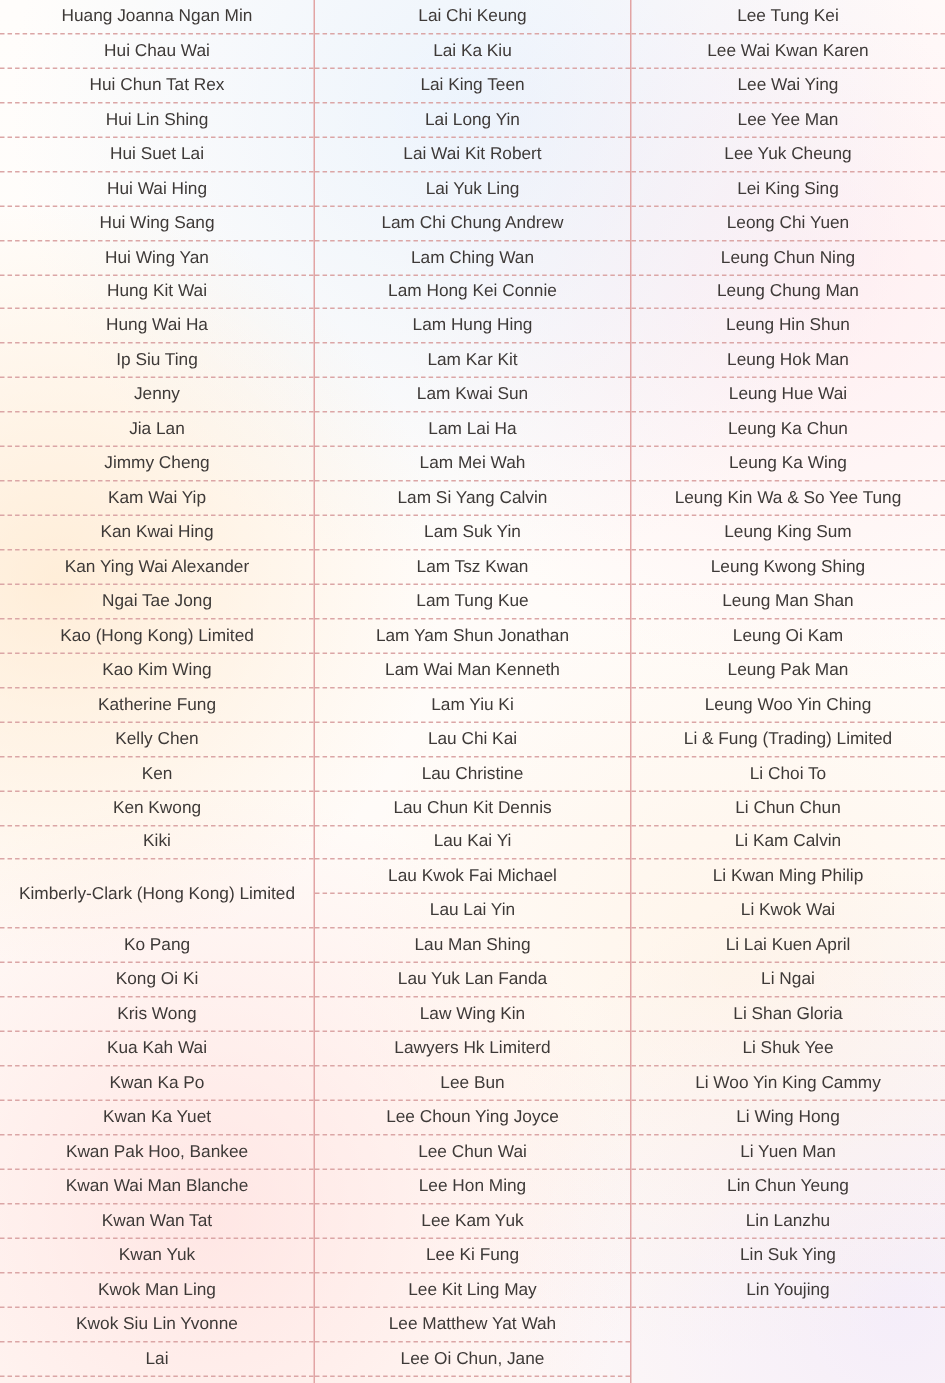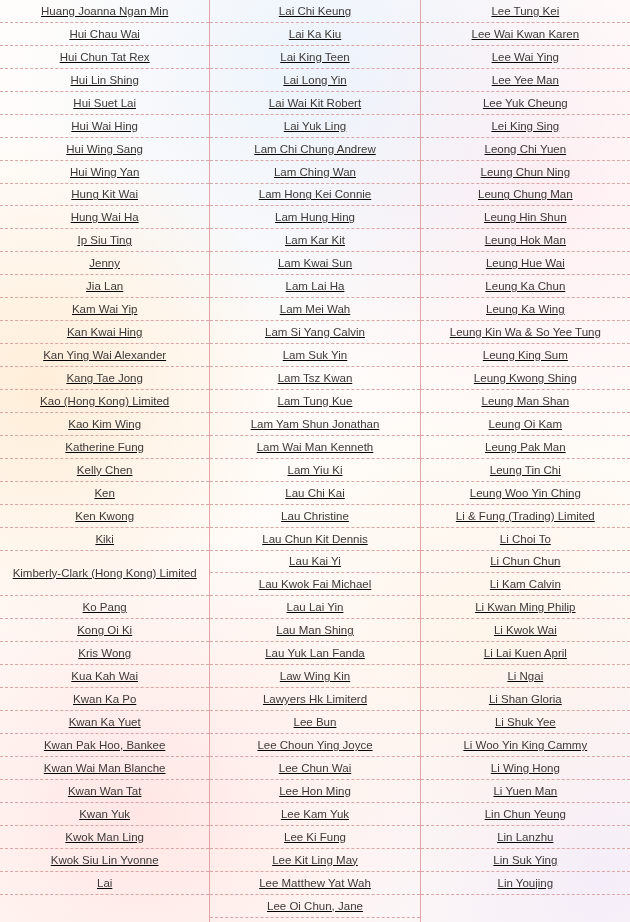--- a/index.html
+++ b/index.html
@@ -25,21 +25,20 @@
       radial-gradient(circle at 50% 8%, rgba(214,233,255,0.45) 0%, rgba(214,233,255,0) 34%),
       radial-gradient(circle at 86% 20%, rgba(255,222,232,0.45) 0%, rgba(255,222,232,0) 30%),
       radial-gradient(circle at 78% 70%, rgba(255,236,214,0.4) 0%, rgba(255,236,214,0) 32%),
       radial-gradient(circle at 95% 95%, rgba(226,214,255,0.35) 0%, rgba(226,214,255,0) 28%),
       linear-gradient(180deg, #fffdfb 0%, #fffaf6 100%);
   }
   .columns {
     display: flex;
     width: 630px;
     height: 922px;
-    text-decoration: underline;
   }
   .col {
     flex: 1 1 0;
     min-width: 0;
   }
   .col + .col {
     border-left: 1px solid #e2a4a4;
   }
   .cell {
     box-sizing: border-box;
@@ -74,24 +73,25 @@
         <div class="cell">Hui Lin Shing</div>
         <div class="cell">Hui Suet Lai</div>
         <div class="cell">Hui Wai Hing</div>
         <div class="cell">Hui Wing Sang</div>
         <div class="cell">Hui Wing Yan</div>
         <div class="cell">Hung Kit Wai</div>
         <div class="cell">Hung Wai Ha</div>
         <div class="cell">Ip Siu Ting</div>
         <div class="cell">Jenny</div>
         <div class="cell">Jia Lan</div>
+        <div class="cell">Jimmy Cheng</div>
         <div class="cell">Kam Wai Yip</div>
         <div class="cell">Kan Kwai Hing</div>
         <div class="cell">Kan Ying Wai Alexander</div>
-        <div class="cell">Kang Tae Jong</div>
+        <div class="cell">Ngai Tae Jong</div>
         <div class="cell">Kao (Hong Kong) Limited</div>
         <div class="cell">Kao Kim Wing</div>
         <div class="cell">Katherine Fung</div>
         <div class="cell">Kelly Chen</div>
         <div class="cell">Ken</div>
         <div class="cell">Ken Kwong</div>
         <div class="cell">Kiki</div>
         <div class="cell two-line">Kimberly-Clark (Hong Kong) Limited</div>
         <div class="cell">Ko Pang</div>
         <div class="cell">Kong Oi Ki</div>
@@ -163,21 +163,20 @@
         <div class="cell">Leung Hok Man</div>
         <div class="cell">Leung Hue Wai</div>
         <div class="cell">Leung Ka Chun</div>
         <div class="cell">Leung Ka Wing</div>
         <div class="cell">Leung Kin Wa &amp; So Yee Tung</div>
         <div class="cell">Leung King Sum</div>
         <div class="cell">Leung Kwong Shing</div>
         <div class="cell">Leung Man Shan</div>
         <div class="cell">Leung Oi Kam</div>
         <div class="cell">Leung Pak Man</div>
-        <div class="cell">Leung Tin Chi</div>
         <div class="cell">Leung Woo Yin Ching</div>
         <div class="cell">Li &amp; Fung (Trading) Limited</div>
         <div class="cell">Li Choi To</div>
         <div class="cell">Li Chun Chun</div>
         <div class="cell">Li Kam Calvin</div>
         <div class="cell">Li Kwan Ming Philip</div>
         <div class="cell">Li Kwok Wai</div>
         <div class="cell">Li Lai Kuen April</div>
         <div class="cell">Li Ngai</div>
         <div class="cell">Li Shan Gloria</div>

